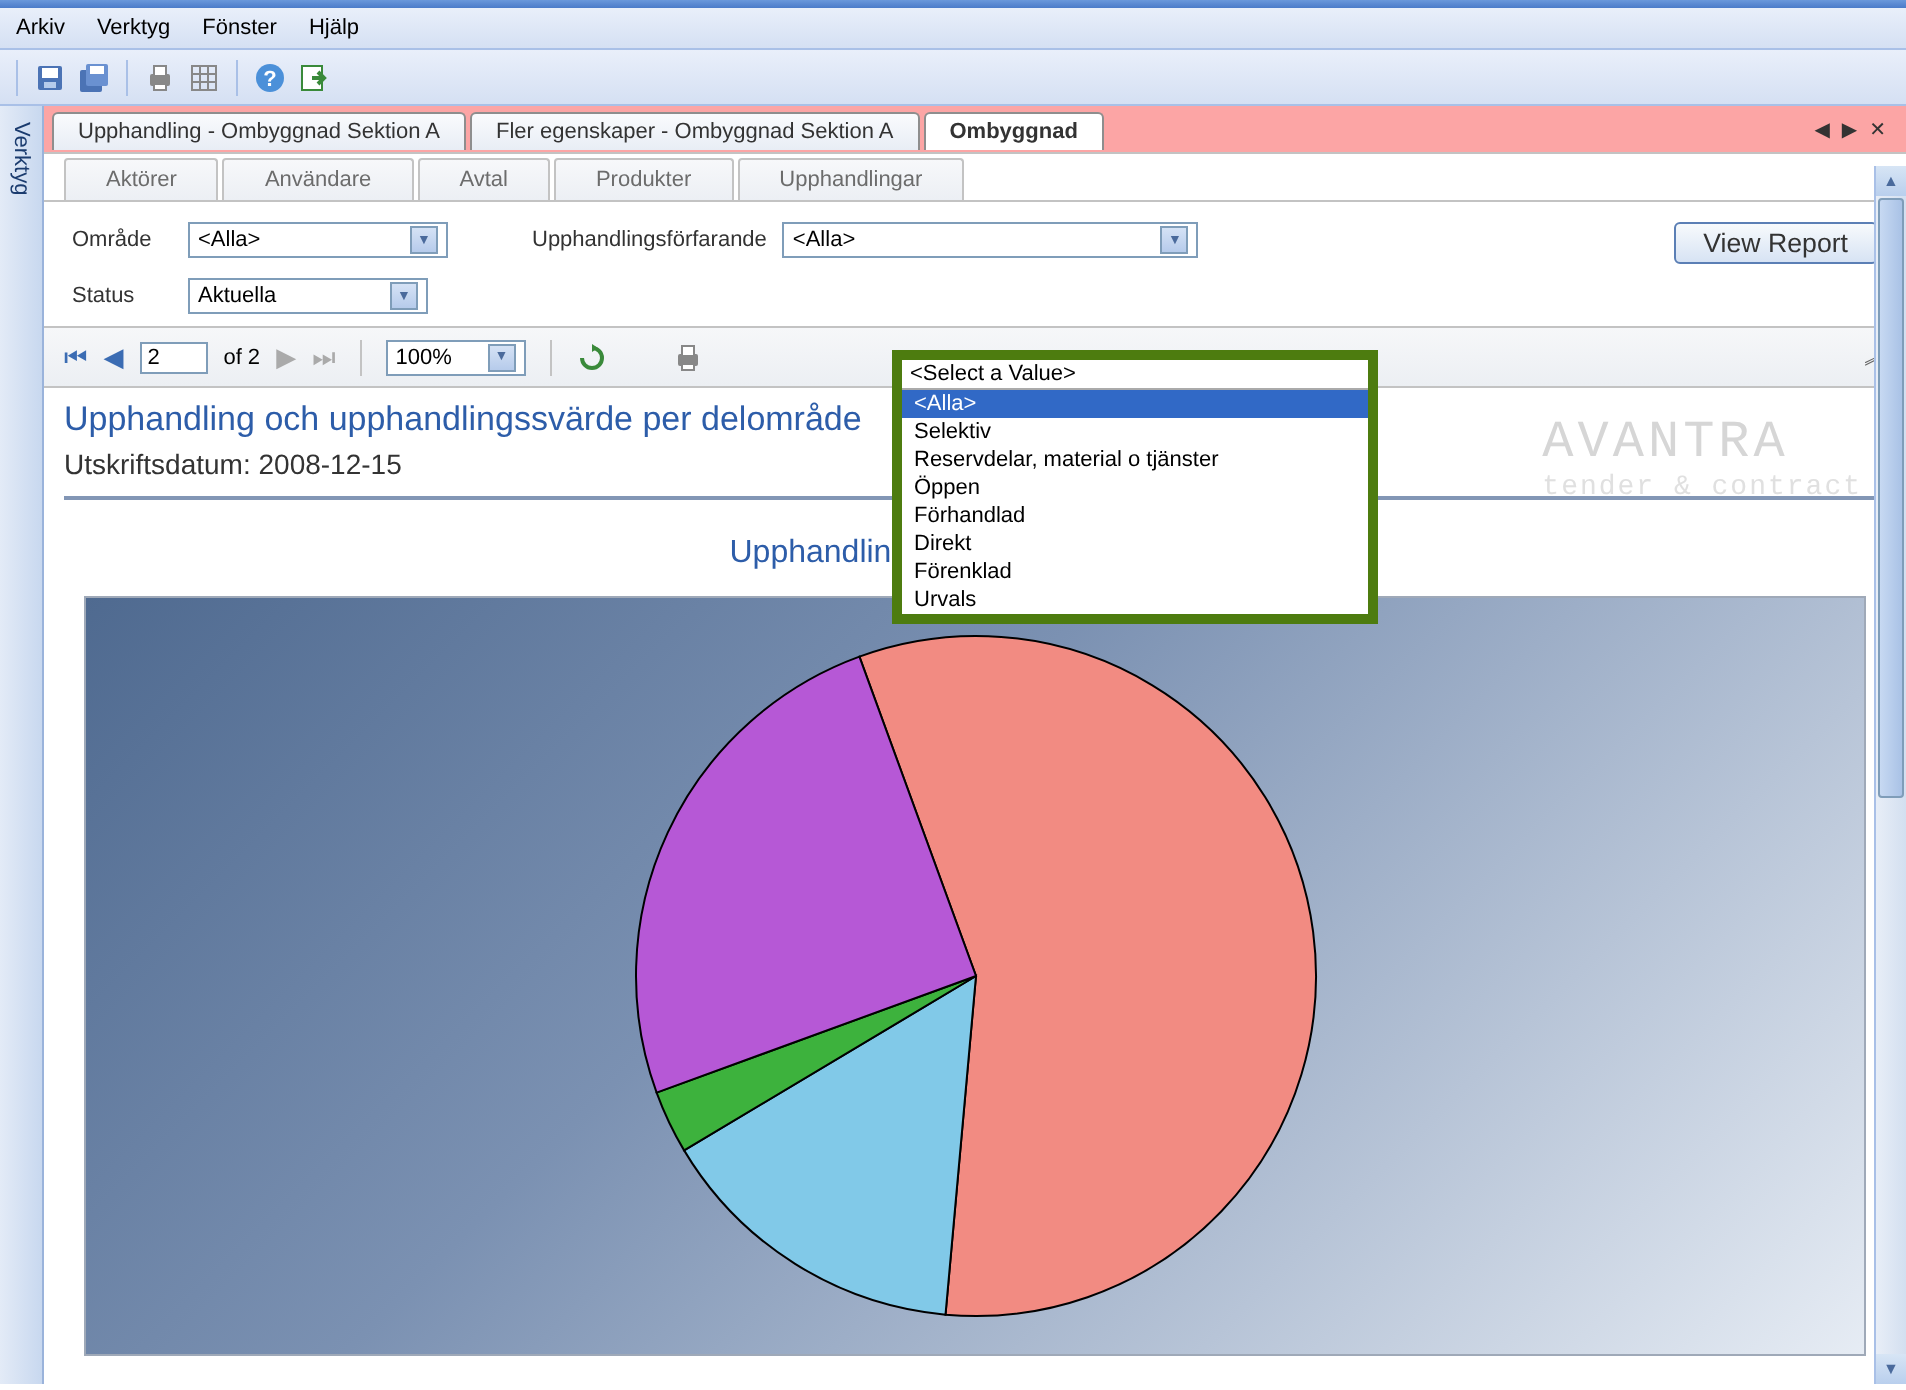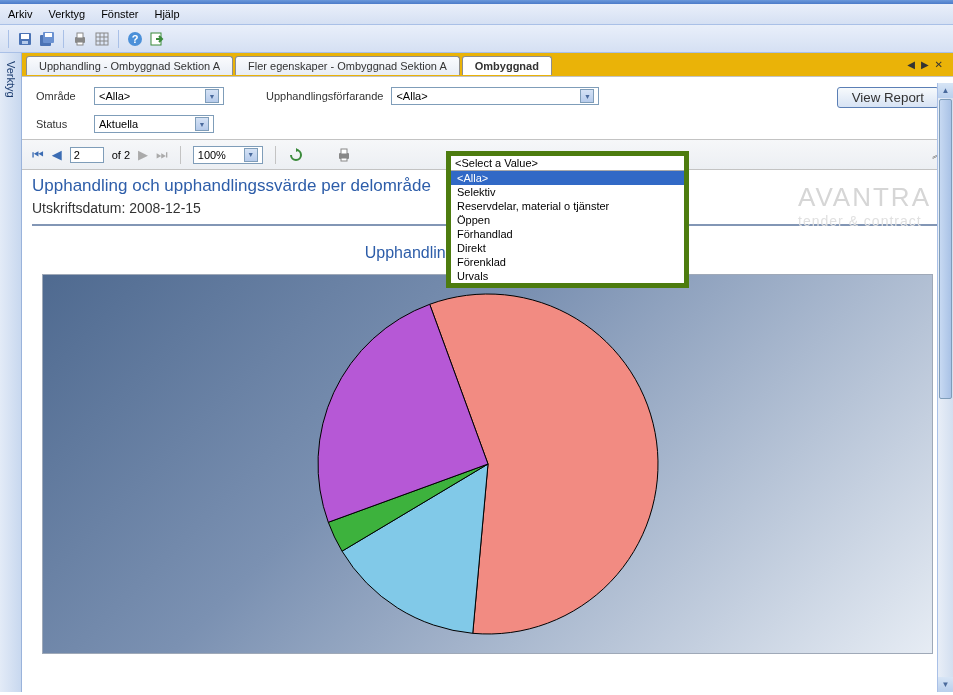--- a/index.html
+++ b/index.html
@@ -12,21 +12,21 @@
   .toolbar { background: linear-gradient(#e9effa, #d5e0f3); padding: 4px 6px; display: flex; align-items: center; gap: 6px; border-bottom: 1px solid #a9c0e7; height: 28px; }
   .toolbar .sep { width: 1px; height: 18px; background: #a9c0e7; margin: 0 2px; }
   .toolbar-icon { width: 16px; height: 16px; display: flex; align-items: center; justify-content: center; cursor: pointer; }
   
   .main { display: flex; height: calc(695px - 4px - 24px - 28px); }
   .sidebar-tab { width: 22px; background: linear-gradient(90deg, #e3ebf7, #c8d8ef); border-right: 1px solid #9ab3db; display: flex; align-items: flex-start; justify-content: center; padding-top: 8px; }
   .sidebar-label { writing-mode: vertical-lr; color: #1a3b6e; font-size: 11px; cursor: pointer; }
   
   .content { flex: 1; background: #fff; display: flex; flex-direction: column; position: relative; }
   
-  .tabs-row { display: flex; align-items: center; padding: 2px 4px; background: #eab308; border-bottom: 1px solid #c3c3c3; }
+  .tabs-row { display: flex; align-items: center; padding: 2px 4px; background: #fca5a5; border-bottom: 1px solid #c3c3c3; }
   .tab { padding: 3px 12px; border: 1px solid #8e8e8e; border-bottom: none; background: linear-gradient(#fafbfd, #e8edf5); margin-right: 2px; cursor: pointer; border-top-left-radius: 3px; border-top-right-radius: 3px; position: relative; top: 1px; color: #333; }
   .tab.active { background: #fff; font-weight: bold; }
   .tabs-row .nav { margin-left: auto; display: flex; gap: 6px; padding-right: 6px; }
   .nav-btn { cursor: pointer; color: #333; font-size: 10px; }
   
   .subtabs-row { display: flex; padding: 2px 10px 0 10px; background: #fff; border-bottom: 1px solid #c3c3c3; }
   .subtab { padding: 4px 20px; border: 1px solid #c3c3c3; border-bottom: none; background: linear-gradient(#f7f8fa,#eceff4); margin-right: 2px; cursor: pointer; color: #6c6c6c; border-top-left-radius: 2px; border-top-right-radius: 2px; }
   
   .filter-row { display: flex; align-items: flex-start; padding: 10px 14px 6px 14px; gap: 12px; border-bottom: 1px solid #c3c3c3; }
   .filter-group { display: flex; align-items: center; gap: 8px; }
@@ -49,21 +49,21 @@
   .nav-arrow { color: #3b6cb3; font-size: 13px; cursor: pointer; }
   .chev-collapse { margin-left: auto; color: #666; font-size: 11px; cursor:pointer; }
   
   .report-body { flex: 1; overflow: auto; padding: 6px 10px 0 10px; position: relative; }
   .rep-title { color: #2d5da9; font-size: 17px; margin-bottom: 4px; font-family: Verdana, sans-serif;}
   .rep-meta { font-size: 14px; color: #333; margin-bottom: 8px; }
   .rule { height: 2px; background: #8296b5; margin-bottom: 18px; }
   .chart-title { text-align: center; color: #2d5da9; font-size: 16px; margin-bottom: 12px; font-family: Verdana, sans-serif;}
   .chart-panel { margin: 0 10px; background: linear-gradient(135deg,#4f6a90 0%,#7b91b2 40%,#e6ecf4 100%); border: 1px solid #9fa9b8; height: 380px; display: flex; align-items:center; justify-content:center;}
   
-  .watermark { position: absolute; right: 22px; top: 12px; color: #d6d6d6; font-size: 26px; font-family: Liberation Sans, sans-serif; letter-spacing: 2px; font-weight: 300;}
+  .watermark { position: absolute; right: 22px; top: 12px; color: #d6d6d6; font-size: 26px; font-family: Liberation Mono, monospace; letter-spacing: 2px; font-weight: 300;}
   .watermark small { display:block; font-size:14px; letter-spacing:1px; color:#e0e0e0;}
   
   .scrollbar-right { position: absolute; right: 0; top: 30px; bottom: 0; width: 16px; background: linear-gradient(90deg,#e8eef7,#d3dff0); border-left: 1px solid #a9c0e7; }
   .scrollbar-right .thumb { position: absolute; top: 16px; left: 1px; right: 1px; height: 300px; background: linear-gradient(90deg,#c7d9f2,#a9c2e6); border: 1px solid #7f9db9; border-radius: 2px;}
   .scrollbar-right .arr { position: absolute; left:0; right:0; height:15px; background: linear-gradient(#d7e5f5,#b9cfed); display:flex;align-items:center;justify-content:center; font-size:8px; color:#4a6a9c;}
   
   svg { display: block; }
 </style>
 </head>
 <body>
@@ -135,20 +135,27 @@
       <div class="tab">Upphandling - Ombyggnad Sektion A</div>
       <div class="tab">Fler egenskaper - Ombyggnad Sektion A</div>
       <div class="tab active">Ombyggnad</div>
       <div class="nav">
         <span class="nav-btn">◀</span>
         <span class="nav-btn">▶</span>
         <span class="nav-btn">✕</span>
       </div>
     </div>
 
+    <div class="subtabs-row">
+      <div class="subtab">Aktörer</div>
+      <div class="subtab">Användare</div>
+      <div class="subtab">Avtal</div>
+      <div class="subtab">Produkter</div>
+      <div class="subtab">Upphandlingar</div>
+    </div>
 
     <div class="filter-row" style="position:relative;">
       <div class="filter-col">
         <div class="filter-group">
           <span class="filter-label" style="width:50px">Område</span>
           <div class="dropdown" style="width:130px">
             <span>&lt;Alla&gt;</span>
             <span class="arrow">▼</span>
           </div>
         </div>

